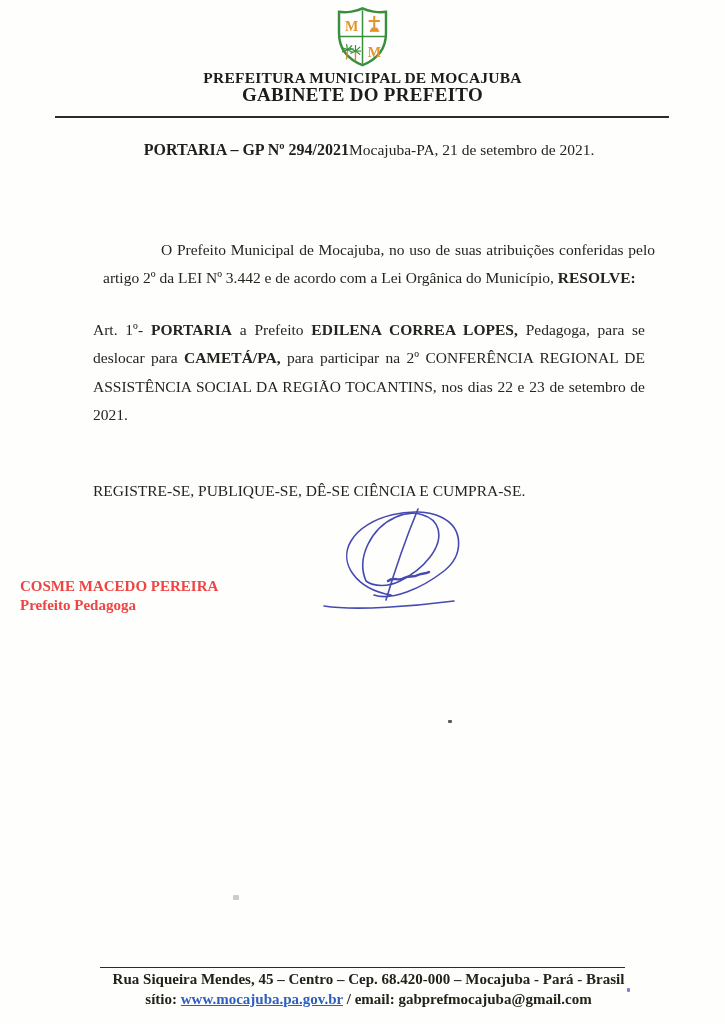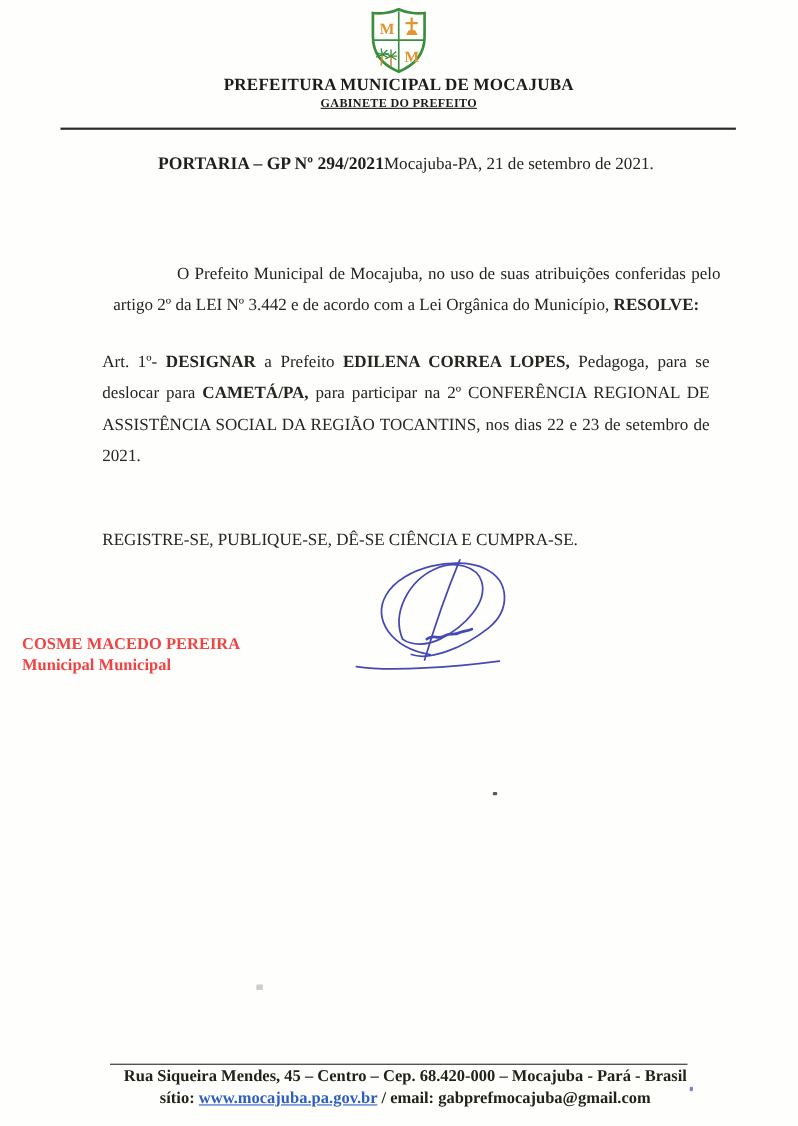--- a/index.html
+++ b/index.html
@@ -10,21 +10,21 @@
     color:#26241f;
     font-family:"Liberation Serif", serif;
     overflow:hidden;
   }
   
   .header{position:absolute;top:6px;left:0;right:0;text-align:center;}
   .crest{display:block;margin:0 auto 1px auto;}
   .hline{font-weight:700;color:#1d1c18;}
   .hline1{font-size:15px;line-height:17px;letter-spacing:.3px;}
   .hline2{font-size:15.5px;line-height:17px;letter-spacing:.2px;}
-  .hline3{font-size:11px;line-height:17px;letter-spacing:.3px;text-decoration:underline;}
+  .hline3{font-size:19px;line-height:17px;letter-spacing:.3px;}
   .rule-top{position:absolute;top:116px;left:55px;width:614px;border-top:2px solid #2c2b27;}
   
   .portaria-row{
     position:absolute;top:141px;left:93px;right:80px;
     display:flex;justify-content:center;align-items:baseline;
   }
   .portaria-number{font-weight:700;font-size:16px;color:#201f1b;}
   .portaria-date{font-size:15.5px;}
   
   .para{
@@ -102,38 +102,38 @@
   <div class="rule-top"></div>
 
   <div class="portaria-row">
     <span class="portaria-number">PORTARIA – GP Nº 294/2021</span>
     <span class="portaria-date">Mocajuba-PA, 21 de setembro de 2021.</span>
   </div>
 
   <p class="para p-intro"><span>O Prefeito Municipal de Mocajuba, no uso de suas atribuições conferidas pelo artigo 2º da LEI Nº 3.442 e de acordo com a Lei Orgânica do Município, </span><span class="b">RESOLVE:</span>
   </p>
 
-  <p class="para p-art1"><span>Art. 1º- </span><span class="b">DESIGNAR</span><span> a Prefeito </span><span class="b">EDILENA CORREA LOPES,</span><span> Pedagoga, para se deslocar para </span><span class="b">CAMETÁ/PA,</span><span> para participar na 2º CONFERÊNCIA REGIONAL DE ASSISTÊNCIA SOCIAL DA REGIÃO TOCANTINS, nos dias 22 e 23 de setembro de 2021.</span>
+  <p class="para p-art1"><span>Art. 1º- </span><span class="b">PORTARIA</span><span> a Prefeito </span><span class="b">EDILENA CORREA LOPES,</span><span> Pedagoga, para se deslocar para </span><span class="b">CAMETÁ/PA,</span><span> para participar na 2º CONFERÊNCIA REGIONAL DE ASSISTÊNCIA SOCIAL DA REGIÃO TOCANTINS, nos dias 22 e 23 de setembro de 2021.</span>
   </p>
 
 
   <p class="para p-closing">REGISTRE-SE, PUBLIQUE-SE, DÊ-SE CIÊNCIA E CUMPRA-SE.</p>
 
   <svg class="signature-ink" width="185" height="112" viewBox="0 0 185 112">
     <g fill="none" stroke="#3c40ae" stroke-width="1.6" stroke-linecap="round" opacity="0.95">
       <path d="M95 92 C60 86 42 60 55 38 C70 12 120 2 145 14 C168 25 168 52 148 68 C125 86 95 98 78 92"></path>
       <path d="M70 78 C60 55 75 25 100 14 C118 6 138 12 142 26 C147 44 128 66 104 78 C92 84 78 84 70 78"></path>
       <path d="M122 6 C110 35 98 70 90 97"></path>
       <path d="M92 78 c6 -5 10 1 16 -3 c5 -3 9 0 14 -3 c4 -2 8 -1 11 -3" stroke-width="2.4"></path>
       <path d="M28 103 C60 108 120 103 158 98"></path>
     </g>
   </svg>
   <div class="sign-names">
     <div>COSME MACEDO PEREIRA</div>
-    <div>Municipal Municipal</div>
+    <div>Prefeito Pedagoga</div>
   </div>
 
   <div class="speck speck-1"></div>
   <div class="speck speck-2"></div>
   <div class="speck speck-3"></div>
 
   <div class="rule-footer"></div>
   <div class="footer-text">
     <div>Rua Siqueira Mendes, 45 – Centro – Cep. 68.420-000 – Mocajuba - Pará - Brasil</div>
     <div><span>sítio: </span><a class="footer-link">www.mocajuba.pa.gov.br</a><span> / email: gabprefmocajuba@gmail.com</span>

